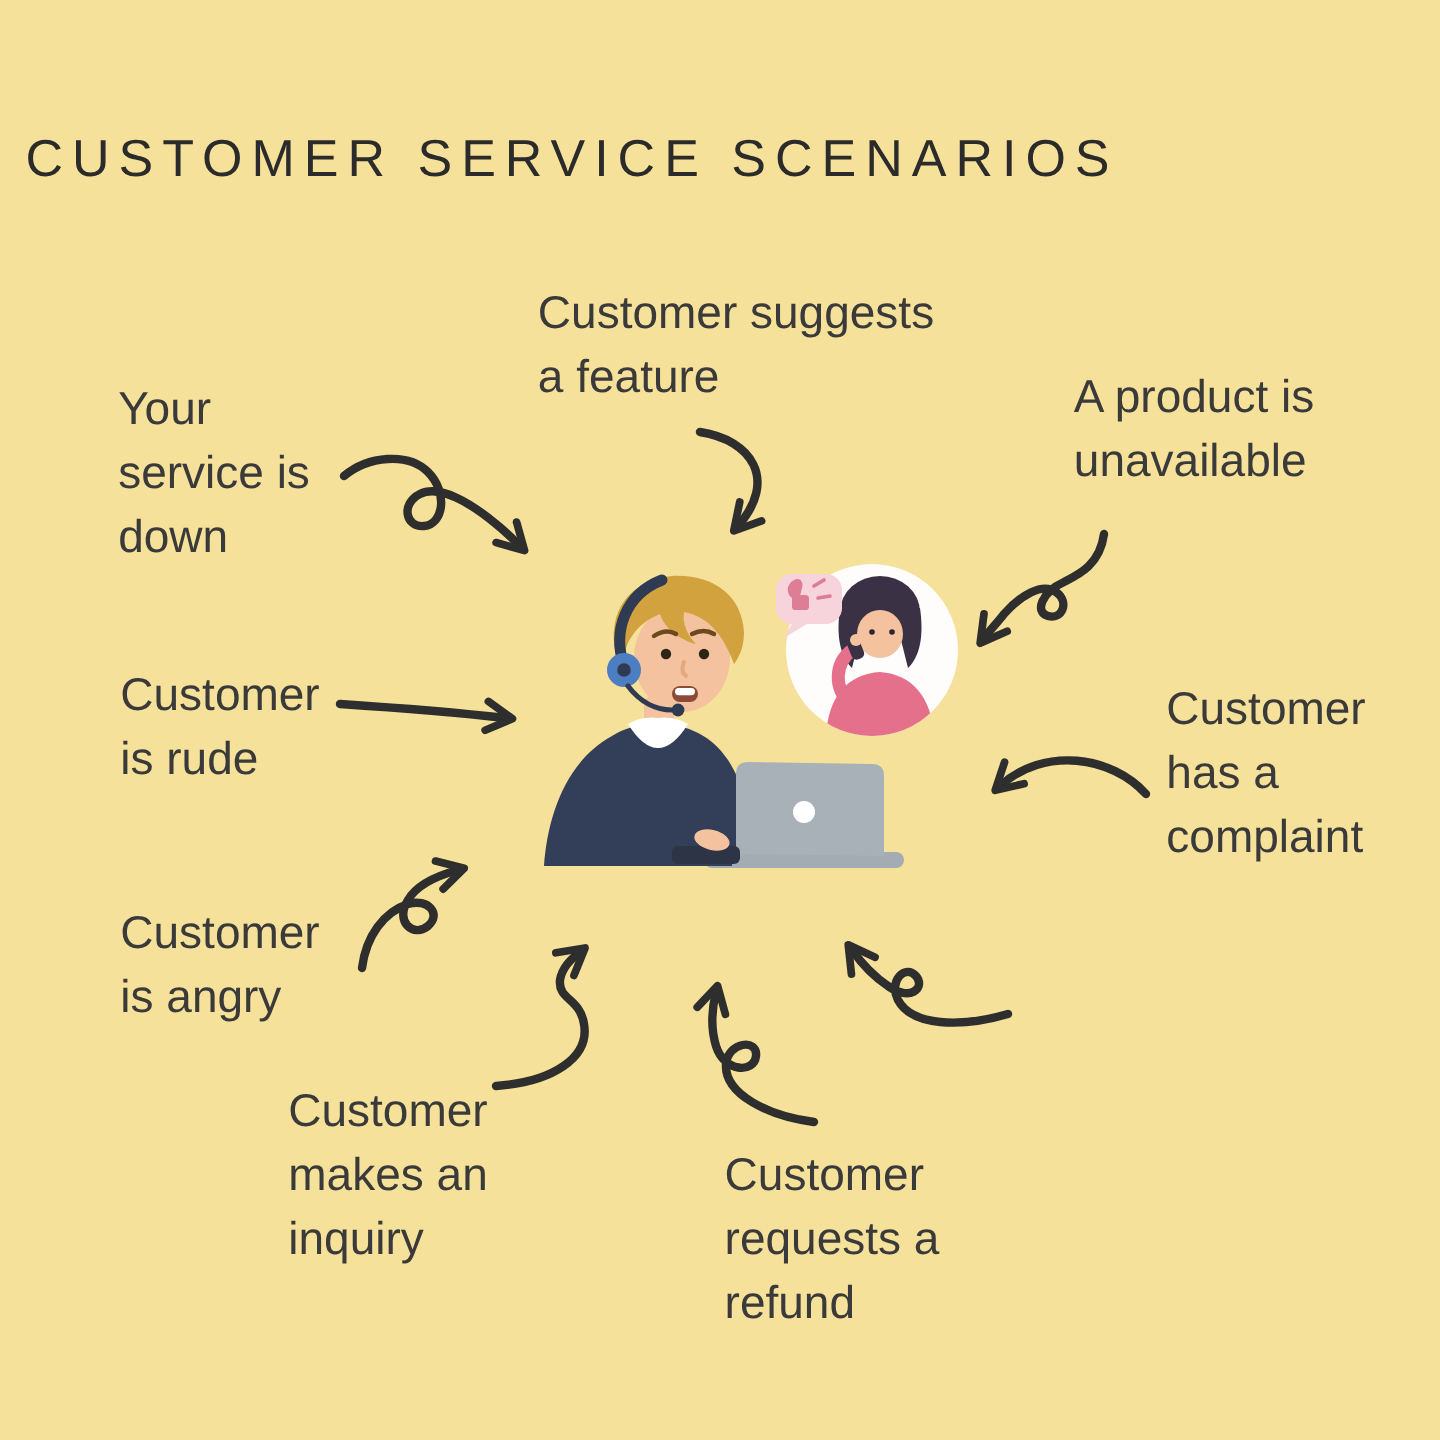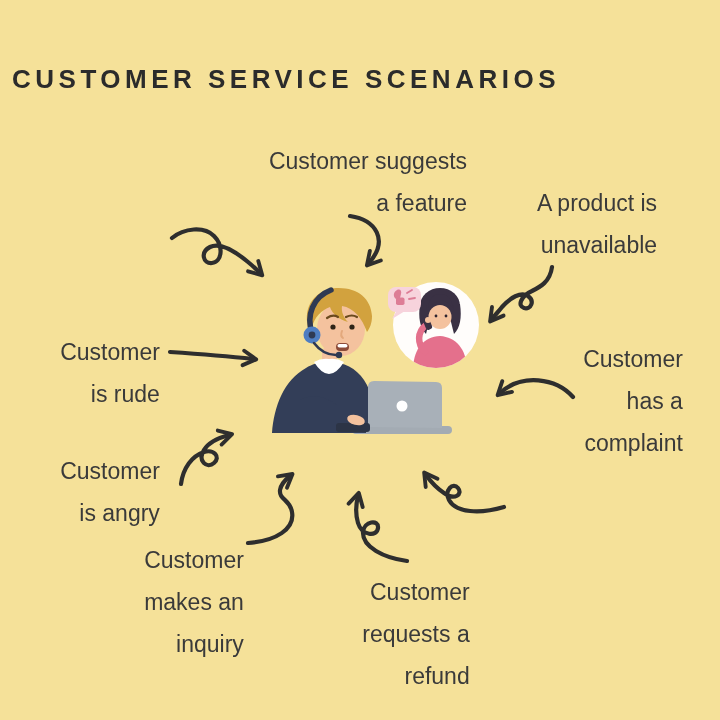--- a/index.html
+++ b/index.html
@@ -11,26 +11,26 @@
   }
   html,body{margin:0;padding:0;}
   body{font-family:"Liberation Sans", sans-serif;}
   .canvas{
     position:relative; width:720px; height:720px; overflow:hidden;
     background:var(--background);
   }
   .title{
     position:absolute; left:0; top:64px; width:572px; margin:0;
     text-align:center; color:var(--title-text);
-    font-size:26px; font-weight:bold; letter-spacing:4.5px;
+    font-size:26px; font-weight:normal; letter-spacing:4.5px;
   }
   .label{
     position:absolute; transform:translateX(-50%);
-    white-space:pre-line; text-align:right;
-    color:var(--label-text); font-size:23px; line-height:42px; font-weight:normal;
+    white-space:pre-line; text-align:left;
+    color:var(--label-text); font-size:23px; line-height:32px; font-weight:normal;
   }
   .lb-suggests  {left:368px; top:140px;}
   .lb-down      {left:107px; top:188px;}
   .lb-product   {left:597px; top:182px;}
   .lb-rude      {left:110px; top:331px;}
   .lb-complaint {left:633px; top:338px;}
   .lb-angry     {left:110px; top:450px;}
   .lb-longwait  {left:570px; top:487px;}
   .lb-inquiry   {left:194px; top:539px;}
   .lb-refund    {left:416px; top:571px;}
@@ -39,20 +39,23 @@
 </style>
 </head>
 <body>
 
 <div class="canvas">
 
   <h1 class="title">CUSTOMER SERVICE SCENARIOS</h1>
 
   <div class="label lb-suggests">Customer suggests
 a feature</div>
+  <div class="label lb-down">Your
+service is
+down</div>
   <div class="label lb-product">A product is
 unavailable</div>
   <div class="label lb-rude">Customer
 is rude</div>
   <div class="label lb-complaint">Customer
 has a
 complaint</div>
   <div class="label lb-angry">Customer
 is angry</div>
   <div class="label lb-inquiry">Customer

